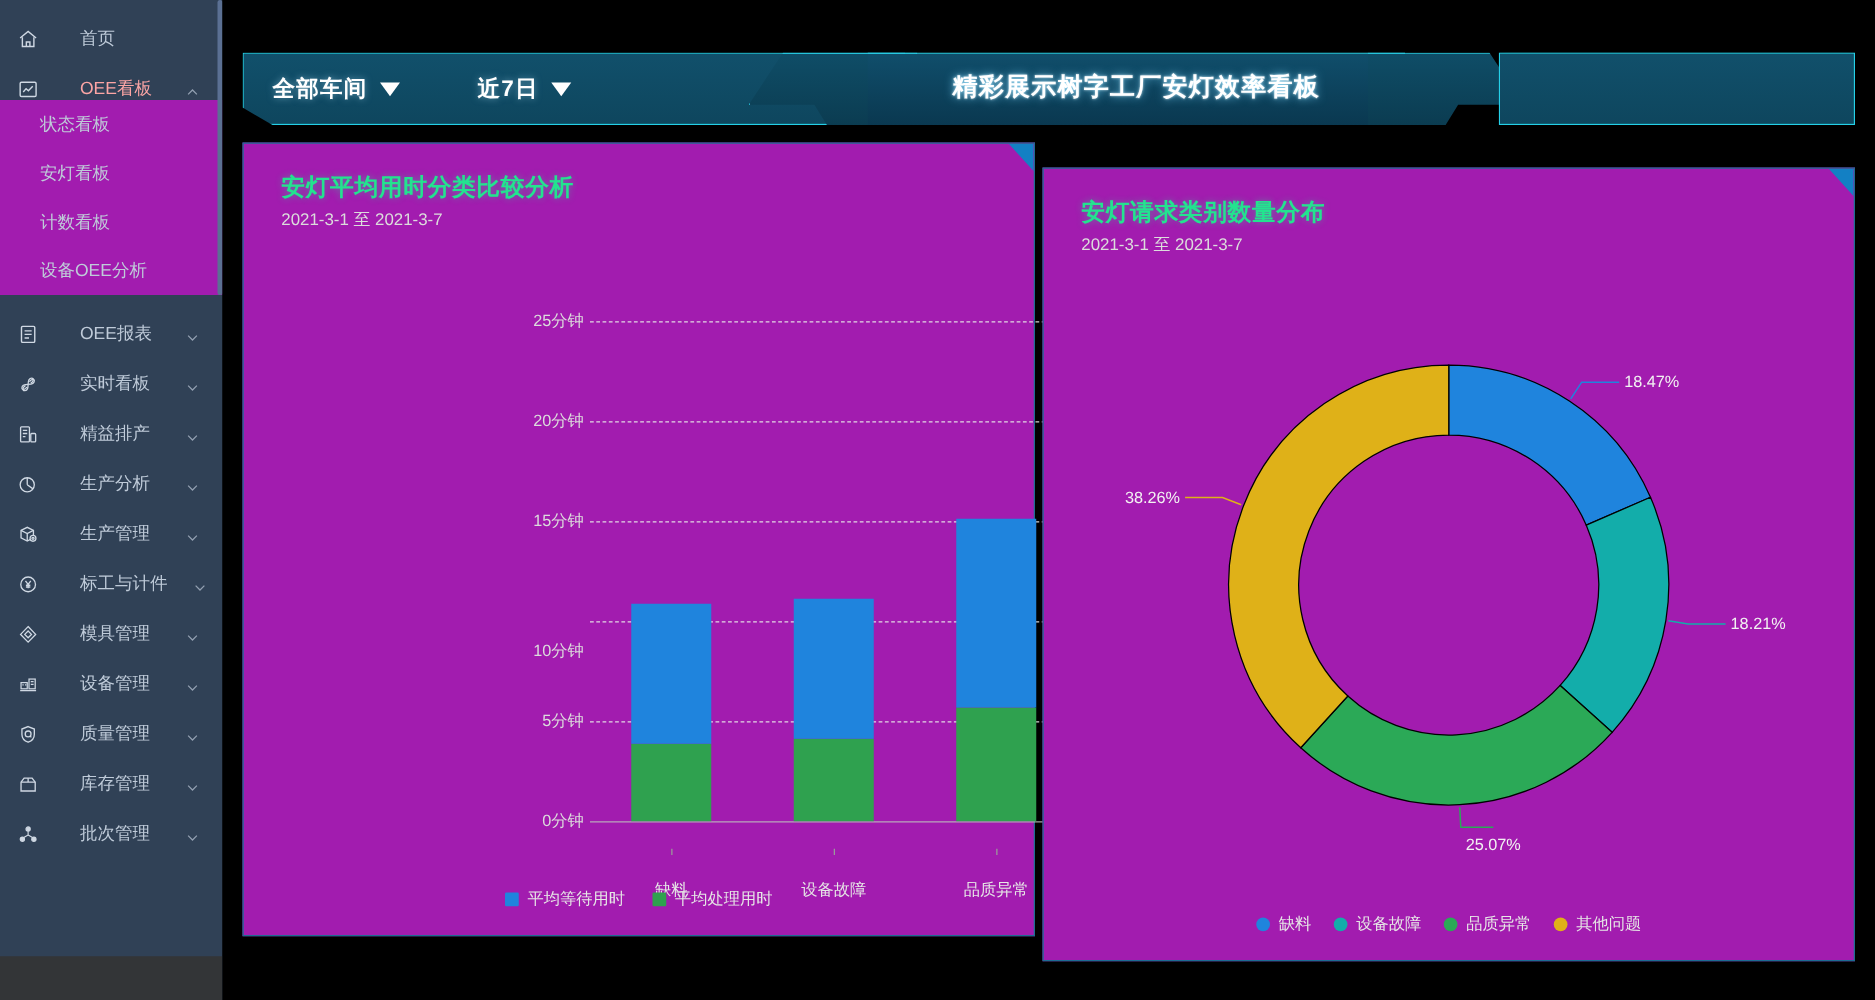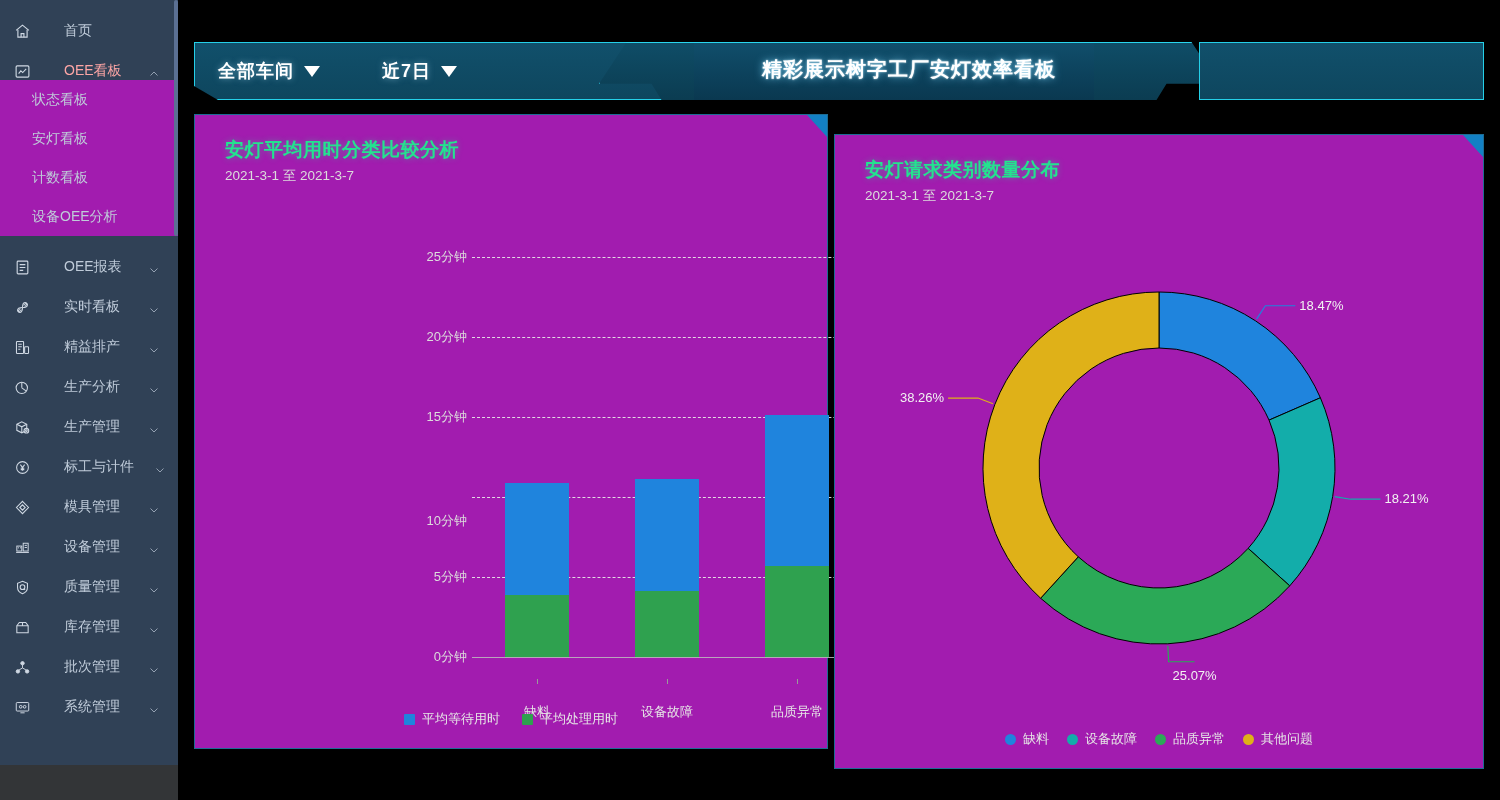--- a/index.html
+++ b/index.html
@@ -391,36 +391,20 @@
             </svg>
         </span>
         <span class="lbl">批次管理</span>
         <span class="arrow">
           <svg viewBox="0 0 24 24" fill="none" stroke="#b4c0d0" stroke-width="2">
               <path d="M5 9l7 7 7-7"></path>
             </svg>
         </span>
       </div>
 
-      <div class="nav-item">
-        <span class="ico">
-          <svg viewBox="0 0 24 24" fill="none" stroke="#cfd8e3" stroke-width="1.4">
-              <rect x="3.2" y="5" width="17.6" height="12" rx="1.2"></rect>
-              <path d="M9 19.5h6"></path>
-              <circle cx="9.5" cy="11" r="1.9"></circle>
-              <circle cx="15" cy="11" r="1.9"></circle>
-            </svg>
-        </span>
-        <span class="lbl">系统管理</span>
-        <span class="arrow">
-          <svg viewBox="0 0 24 24" fill="none" stroke="#b4c0d0" stroke-width="2">
-              <path d="M5 9l7 7 7-7"></path>
-            </svg>
-        </span>
-      </div>
     </div>
     <div class="sb-filler"></div>
     <div class="sb-track">
       <div class="sb-thumb"></div>
     </div>
   </nav>
 
   <div class="main">
 
     <div class="header">

